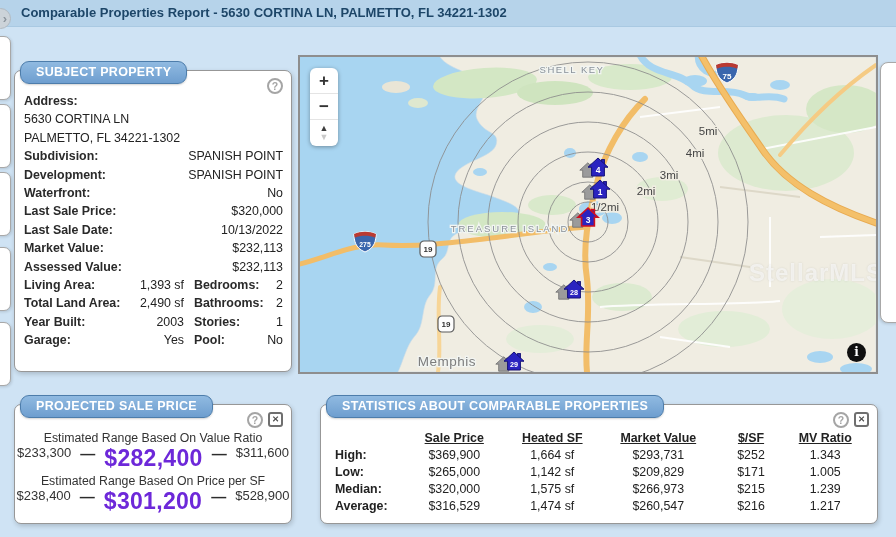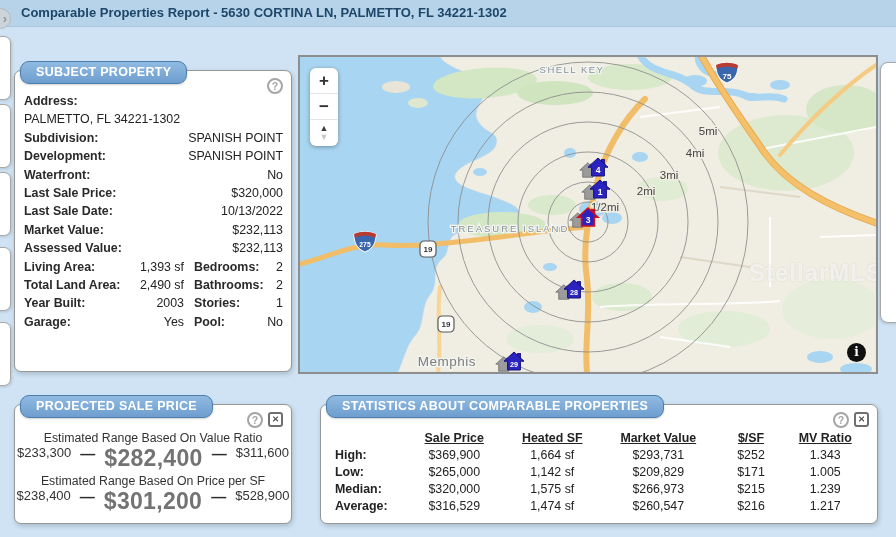--- a/index.html
+++ b/index.html
@@ -102,21 +102,21 @@
     font-size:12px; text-align:center; line-height:18px; cursor:pointer;
   }
   
   .projected { left:14px; top:404px; width:278px; height:120px; }
   .projected-pill { left:20px; top:395px; }
   .proj-body { padding-top:26px; text-align:center; }
   .range-title { font-size:12.3px; color:#333; line-height:14px; }
   .range-line { display:flex; justify-content:center; align-items:flex-start; margin:0 0 2px 0; }
   .range-side { font-size:13px; color:#333; }
   .range-dash { font-size:15px; font-weight:bold; color:#2c2c2c; margin:0 9px; }
-  .range-mid { font-size:23px; font-weight:bold; color:#737373; letter-spacing:.3px; }
+  .range-mid { font-size:23px; font-weight:bold; color:#6d28d9; letter-spacing:.3px; }
   
   .stats { left:320px; top:404px; width:558px; height:120px; }
   .stats-pill { left:326px; top:395px; }
   .stats-table { margin:24px 12px 0 14px; width:calc(100% - 26px); border-collapse:collapse; font-size:12.4px; color:#222; }
   .stats-table th, .stats-table td { padding:1.6px 0; }
   .stats-table thead th { font-weight:bold; text-align:center; }
   .stats-table thead th span { text-decoration:underline;margin-top:12px; }
   .stats-table tbody th { text-align:left; font-weight:bold; }
   .stats-table td { text-align:center; }
 </style>
@@ -138,20 +138,21 @@
 
 <div class="pill subject-pill">SUBJECT PROPERTY</div>
 <div class="panel subject">
   <div class="corner-icons">
     <div class="help-ic">?</div>
   </div>
   <div class="subject-body">
     <div class="row">
       <span class="lbl">Address:</span>
     </div>
+    <div class="addr-line">5630 CORTINA LN</div>
     <div class="addr-line">PALMETTO, FL 34221-1302</div>
     <div class="row">
       <span class="lbl">Subdivision:</span>
       <span class="val">SPANISH POINT</span>
     </div>
     <div class="row">
       <span class="lbl">Development:</span>
       <span class="val">SPANISH POINT</span>
     </div>
     <div class="row">

